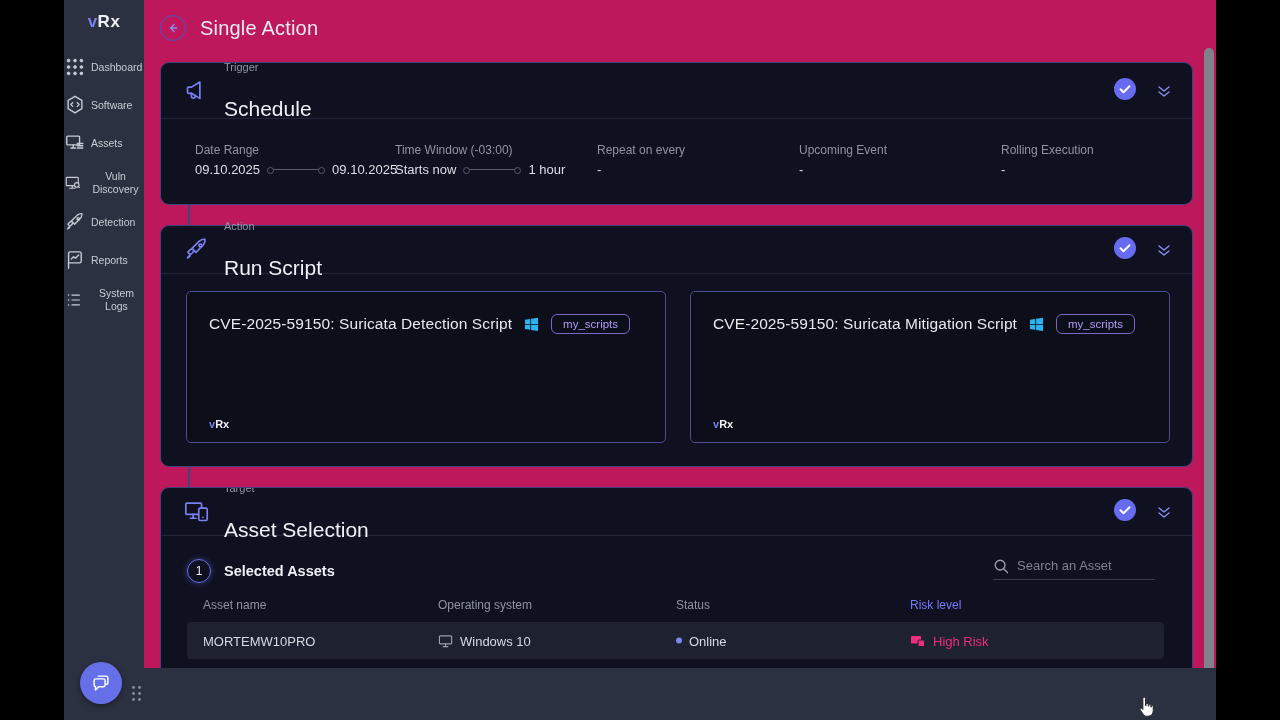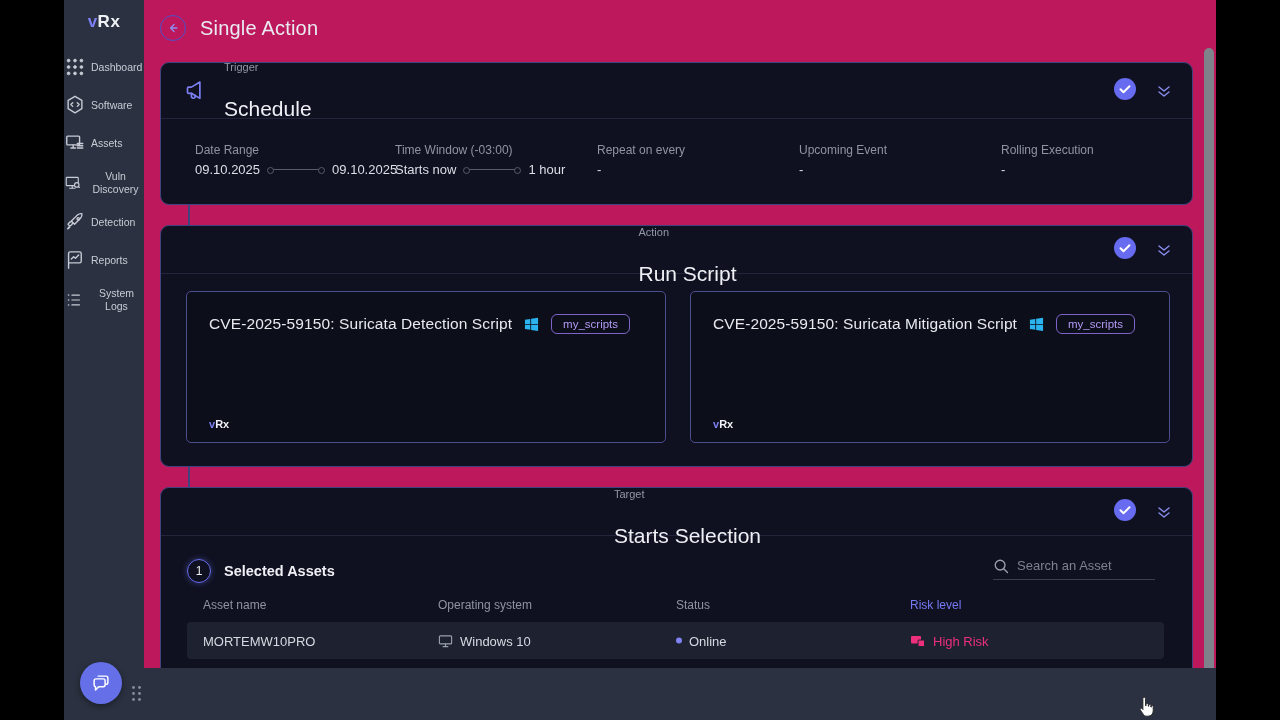--- a/index.html
+++ b/index.html
@@ -48,21 +48,21 @@
   .conn::before,.conn::after { content:''; position:absolute; top:-2.5px; width:5px; height:5px;
     border:1px solid #565b6e; border-radius:50%; background:#0f1120; }
   .conn::before { left:-3px; } .conn::after { right:-3px; }
   .f1{left:34px;} .f2{left:234px;} .f3{left:436px;} .f4{left:638px;} .f5{left:840px;}
 
   .connector { position:absolute; left:44px; width:2px; height:20px; background:#41447c; }
   .c1 { top:205px; } .c2 { top:467px; }
 
   
   .sec-action { top:225px; height:242px; }
-  .sec-action .sec-head, .sec-target .sec-head { height:48px;flex-direction:column; }
+  .sec-action .sec-head, .sec-target .sec-head { height:48px; }
   .script-card { position:absolute; top:65px; width:480px; height:152px; background:#0c0e19;
     border:1px solid #4b4e8f; border-radius:5px; padding:22px 22px 21px 22px; cursor:pointer; }
   .card-1 { left:25px; } .card-2 { left:529px; }
   .card-title-row { display:flex; align-items:center; gap:12px; }
   .card-title { font-size:15.5px; color:#e7e9ef; letter-spacing:.1px; white-space:nowrap; }
   .tag { font-size:11.5px; color:#b39af5; border:1px solid #7e64c9; border-radius:6px;
     padding:3px 11px; white-space:nowrap; }
   .card-brand { position:absolute; left:22px; bottom:12px; font-size:11px; font-weight:700; color:#f0f1f5; }
   .card-brand::first-letter { color:#7b7ff2; }
 
@@ -314,21 +314,21 @@
       <section class="sec sec-target">
         <div class="sec-head">
           <svg class="sec-ic" width="27" height="27" viewBox="0 0 24 24" fill="none" stroke="#7b7ff2" stroke-width="1.5" stroke-linecap="round" stroke-linejoin="round">
             <rect x="2.5" y="4.5" width="14" height="10" rx="1"></rect>
             <path d="M6.5 18h5M9 14.5V18"></path>
             <rect x="14" y="9" width="7.5" height="11" rx="1.3" fill="#0f1120"></rect>
             <path d="M17.75 17.2v.01"></path>
           </svg>
           <div>
             <div class="sec-kicker">Target</div>
-            <div class="sec-title">Starts Selection</div>
+            <div class="sec-title">Asset Selection</div>
           </div>
           <span class="check-badge">
             <svg width="22" height="22" viewBox="0 0 22 22">
                 <circle cx="11" cy="11" r="11" fill="#666bf0"></circle>
                 <path d="M6.5 11.3l3 3 6-6" stroke="#fff" stroke-width="2" fill="none" stroke-linecap="round" stroke-linejoin="round"></path>
               </svg>
           </span>
           <span class="collapse-btn">
             <svg width="20" height="20" viewBox="0 0 20 20" fill="none" stroke="#8b8ff0" stroke-width="1.4" stroke-linecap="round" stroke-linejoin="round">
                 <path d="M5 6l5 4 5-4M5 11l5 4 5-4"></path>

